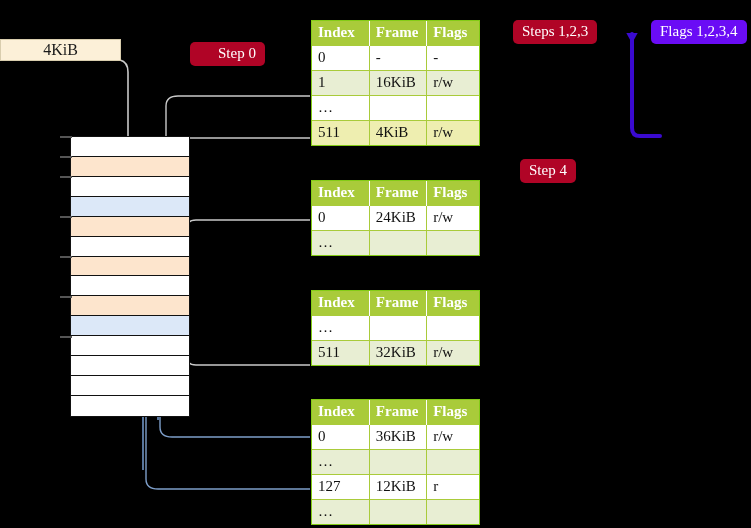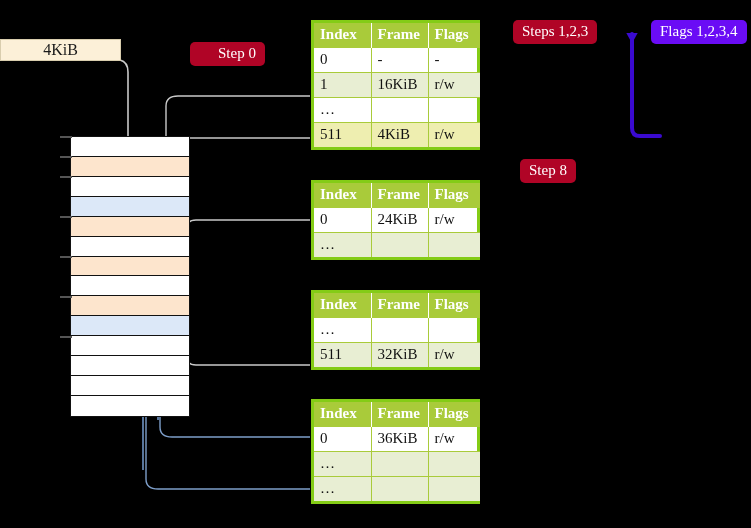--- a/index.html
+++ b/index.html
@@ -33,21 +33,21 @@
     display:flex;align-items:center;justify-content:center;
     font-size:16px;
     color:#1a1a1a;
   }
 
   
   .ptable{
     position:absolute;
     border-collapse:collapse;
     background:#ffffff;
-    border:3px solid #84cc16;
+    border:1px solid #84cc16;
     box-sizing:border-box;
   }
   .ptable table{border-collapse:collapse;width:100%;table-layout:fixed;}
   .ptable th{
     background:#a9cb3a;
     color:#ffffff;
     font-weight:bold;
     font-size:15px;
     text-align:left;
     padding:3px 6px 4px 6px;
@@ -142,21 +142,21 @@
   <div class="kib-box" style="left:0px;top:39px;width:121px;height:22px;">
     <span>4KiB</span>
   </div>
 
   <div class="badge crimson" style="left:190px;top:42px;padding-left:28px;"><span>Step 0</span></div>
 
   <div class="badge crimson" style="left:513px;top:20px;"><span>Steps 1,2,3</span></div>
 
   <div class="badge violet" style="left:651px;top:20px;"><span>Flags 1,2,3,4</span></div>
 
-  <div class="badge crimson" style="left:520px;top:159px;"><span>Step 8</span></div>
+  <div class="badge crimson" style="left:520px;top:159px;"><span>Step 4</span></div>
 
   <div class="memcol" style="left:70px;top:136px;width:120px;height:281px;" id="memcol">
       <div class="memrow white" style="height: 7.14286%;"></div>
       <div class="memrow peach" style="height: 7.14286%;"></div>
       <div class="memrow white" style="height: 7.14286%;"></div>
       <div class="memrow blue" style="height: 7.14286%;"></div>
       <div class="memrow peach" style="height: 7.14286%;"></div>
       <div class="memrow white" style="height: 7.14286%;"></div>
       <div class="memrow peach" style="height: 7.14286%;"></div>
       <div class="memrow white" style="height: 7.14286%;"></div>
@@ -291,20 +291,25 @@
           <tr>
             <td>0</td>
             <td>36KiB</td>
             <td>r/w</td>
           </tr>
           <tr class="alt">
             <td>…</td>
             <td></td>
             <td></td>
           </tr>
+          <tr>
+            <td>127</td>
+            <td>12KiB</td>
+            <td>r</td>
+          </tr>
           <tr class="alt">
             <td>…</td>
             <td></td>
             <td></td>
           </tr>
         </tbody>
     </table>
   </div>
 
 </div>

